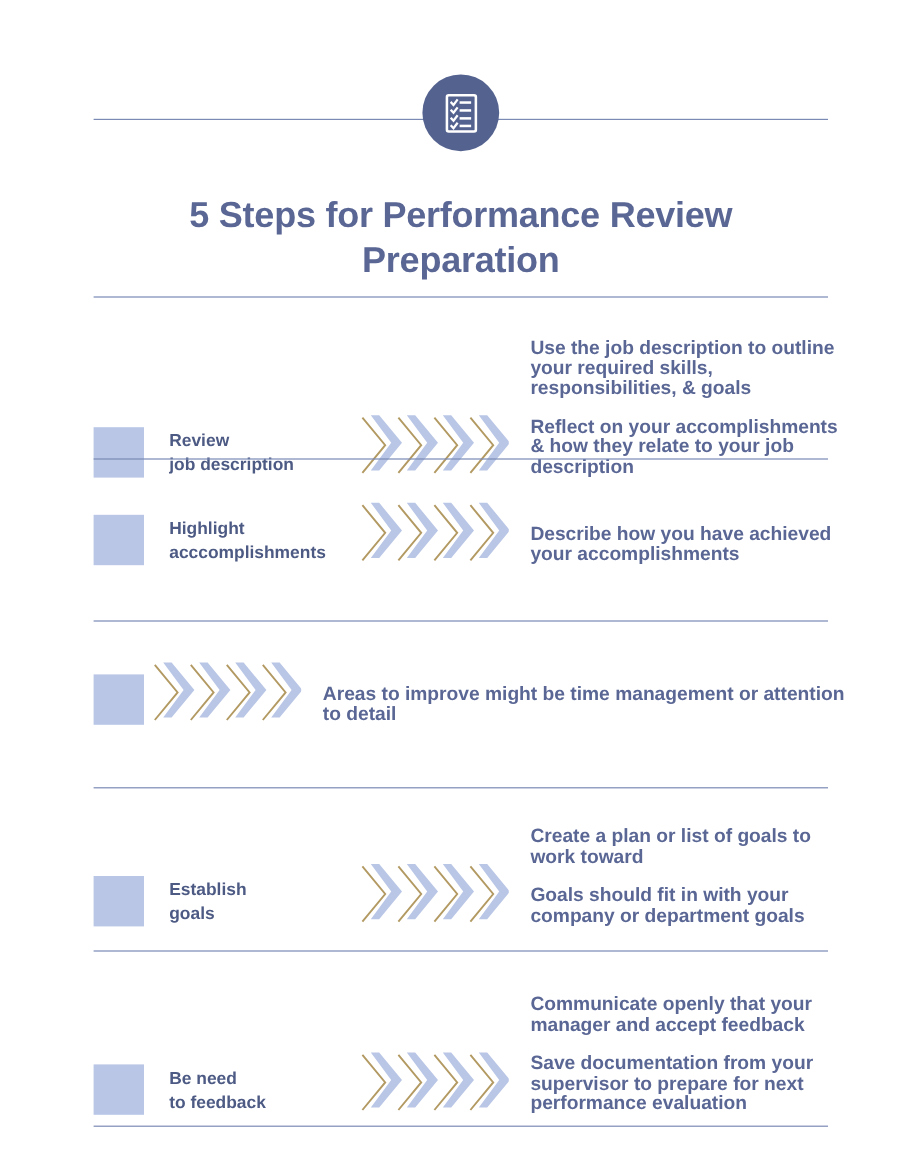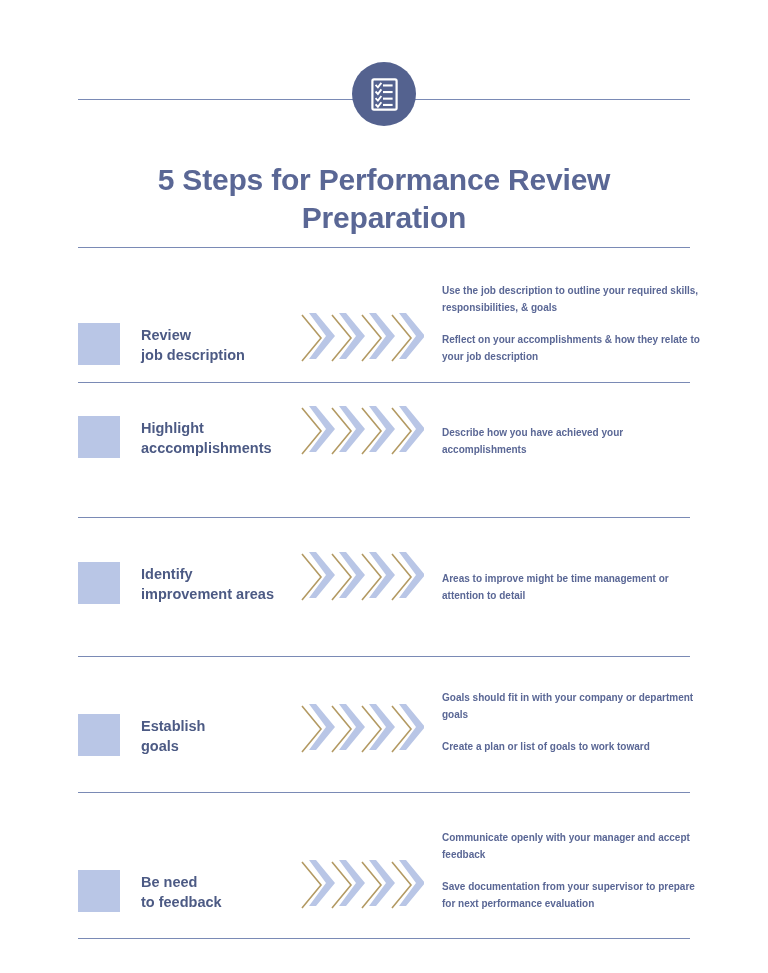--- a/index.html
+++ b/index.html
@@ -119,21 +119,21 @@
   }
   .chevrons svg { display: block; }
 
   
   .bullets {
     flex: 1 1 auto;
     margin-left: 18px;
     padding-top: 1px;
   }
   .bullet {
-    font-size: 10px;
+    font-size: 16px;
     line-height: 16.5px;
     font-weight: bold;
     color: #5a6795;
   }
   .bullet + .bullet { margin-top: 16px; }
 
   
   .footer-rule {
     position: absolute;
     left: 78px;
@@ -199,21 +199,21 @@
         </div>
         <div class="bullets">
           <p class="bullet">Use the job description to outline your required skills, responsibilities, &amp; goals</p>
           <p class="bullet">Reflect on your accomplishments &amp; how they relate to your job description</p>
         </div>
       </div>
     </section>
 
     <section class="row" style="height:135px">
       <div class="row-rule"></div>
-      <div class="row-body" style="padding-top:22px">
+      <div class="row-body" style="padding-top:35px">
         <div class="swatch"></div>
         <div class="step-label">Highlight
 acccomplishments</div>
         <div class="chevrons">
           <svg width="125" height="54" viewBox="0 0 125 54" aria-hidden="true">
             <g fill="none" stroke="#b39a63" stroke-width="1.6">
               <polyline points="3,4 22,27 3,50"></polyline>
               <polyline points="33,4 52,27 33,50"></polyline>
               <polyline points="63,4 82,27 63,50"></polyline>
               <polyline points="93,4 112,27 93,50"></polyline>
@@ -229,22 +229,20 @@
         <div class="bullets">
           <p class="bullet">Describe how you have achieved your accomplishments</p>
         </div>
       </div>
     </section>
 
     <section class="row" style="height:139px">
       <div class="row-rule"></div>
       <div class="row-body" style="padding-top:33px">
         <div class="swatch"></div>
-        <div class="step-label">Identify
-improvement areas</div>
         <div class="chevrons">
           <svg width="125" height="54" viewBox="0 0 125 54" aria-hidden="true">
             <g fill="none" stroke="#b39a63" stroke-width="1.6">
               <polyline points="3,4 22,27 3,50"></polyline>
               <polyline points="33,4 52,27 33,50"></polyline>
               <polyline points="63,4 82,27 63,50"></polyline>
               <polyline points="93,4 112,27 93,50"></polyline>
             </g>
             <g fill="#b9c6e6">
               <polygon points="10,2 17,2 36,25 17,48 10,48 27,25"></polygon>
@@ -276,22 +274,22 @@
             </g>
             <g fill="#b9c6e6">
               <polygon points="10,2 17,2 36,25 17,48 10,48 27,25"></polygon>
               <polygon points="40,2 47,2 66,25 47,48 40,48 57,25"></polygon>
               <polygon points="70,2 77,2 96,25 77,48 70,48 87,25"></polygon>
               <polygon points="100,2 107,2 126,25 107,48 100,48 117,25"></polygon>
             </g>
           </svg>
         </div>
         <div class="bullets">
+          <p class="bullet">Create a plan or list of goals to work toward</p>
           <p class="bullet">Goals should fit in with your company or department goals</p>
-          <p class="bullet">Create a plan or list of goals to work toward</p>
         </div>
       </div>
     </section>
 
     <section class="row" style="height:146px">
       <div class="row-rule"></div>
       <div class="row-body" style="padding-top:37px">
         <div class="swatch"></div>
         <div class="step-label">Be need
 to feedback</div>
@@ -305,21 +303,21 @@
             </g>
             <g fill="#b9c6e6">
               <polygon points="10,2 17,2 36,25 17,48 10,48 27,25"></polygon>
               <polygon points="40,2 47,2 66,25 47,48 40,48 57,25"></polygon>
               <polygon points="70,2 77,2 96,25 77,48 70,48 87,25"></polygon>
               <polygon points="100,2 107,2 126,25 107,48 100,48 117,25"></polygon>
             </g>
           </svg>
         </div>
         <div class="bullets">
-          <p class="bullet">Communicate openly with your manager and accept feedback</p>
+          <p class="bullet">Communicate openly that your manager and accept feedback</p>
           <p class="bullet">Save documentation from your supervisor to prepare for next performance evaluation</p>
         </div>
       </div>
     </section>
 
   </div>
 
   <div class="footer-rule"></div>
 
 </div>

